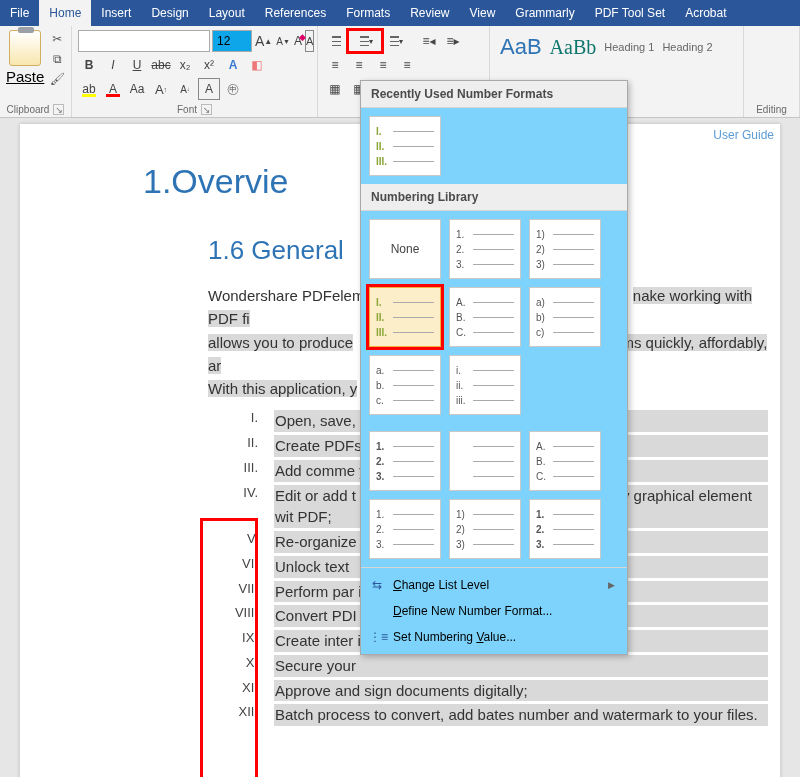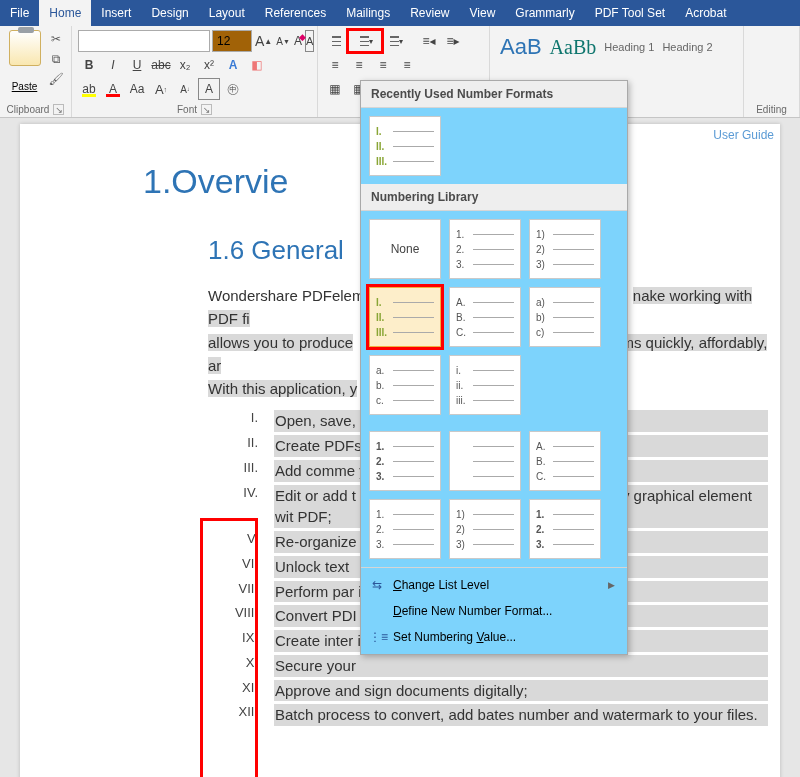--- a/index.html
+++ b/index.html
@@ -13,28 +13,28 @@
 
 .ribbon { background: #f3f3f3; border-bottom: 1px solid #c5c5c5; height: 92px; display: flex; position: relative; }
 .group { border-right: 1px solid #d9d9d9; padding: 4px 6px 2px; display: flex; flex-direction: column; justify-content: space-between; }
 .group-label { font-size: 10px; color: #6a6a6a; text-align: center; margin-top: 2px; display: flex; justify-content: center; align-items: center; gap: 4px; }
 .group-body { display: flex; align-items: flex-start; gap: 4px; }
 
 
 .paste-btn { display: flex; flex-direction: column; align-items: center; width: 40px; }
 .paste-icon { width: 32px; height: 36px; background: linear-gradient(#fff,#f9e7b0); border: 1px solid #d0b060; border-radius: 3px; position: relative; }
 .paste-icon::before { content: ""; position: absolute; top: -4px; left: 8px; width: 16px; height: 6px; background: #9aa0a6; border-radius: 2px; }
-.paste-label { font-size: 10px; margin-top: 15px; text-decoration: underline; }
+.paste-label { font-size: 15px; margin-top: 2px; text-decoration: underline; }
 .small-btn { width: 18px; height: 18px; display: flex; align-items: center; justify-content: center; font-size: 12px; color: #555; }
 .clip-side { display: flex; flex-direction: column; gap: 2px; }
 
 
 .font-row1 { display: flex; gap: 2px; align-items: center; }
 .font-select { width: 132px; height: 22px; border: 1px solid #ababab; background: #fff; font-size: 12px; padding: 0 4px; }
-.size-select { width: 40px; height: 22px; border: 1px solid #ababab; background: #a16207; font-size: 12px; padding: 0 4px; }
+.size-select { width: 40px; height: 22px; border: 1px solid #ababab; background: #0ea5e9; font-size: 12px; padding: 0 4px; }
 .btn16 { width: 22px; height: 22px; display: flex; align-items: center; justify-content: center; font-size: 12px; color: #444; border: 1px solid transparent; }
 .font-row2, .font-row3 { display: flex; gap: 2px; margin-top: 2px; }
 .bold { font-weight: bold; } .italic { font-style: italic; } .underline { text-decoration: underline; }
 .strike { text-decoration: line-through; }
 .colorbar { position: relative; }
 .colorbar::after { content: ""; position: absolute; bottom: 2px; left: 3px; right: 3px; height: 3px; background: var(--c, red); }
 
 
 .para-col { display: flex; flex-direction: column; gap: 2px; }
 .para-row { display: flex; gap: 2px; }
@@ -87,21 +87,21 @@
 </head>
 <body>
 
 <div class="tabs">
   <div class="tab">File</div>
   <div class="tab active">Home</div>
   <div class="tab">Insert</div>
   <div class="tab">Design</div>
   <div class="tab">Layout</div>
   <div class="tab">References</div>
-  <div class="tab">Mailings</div>
+  <div class="tab">Formats</div>
   <div class="tab">Review</div>
   <div class="tab">View</div>
   <div class="tab">Grammarly</div>
   <div class="tab">PDF Tool Set</div>
   <div class="tab">Acrobat</div>
 </div>
 
 <div class="ribbon">
 
   <div class="group" style="width:72px">

